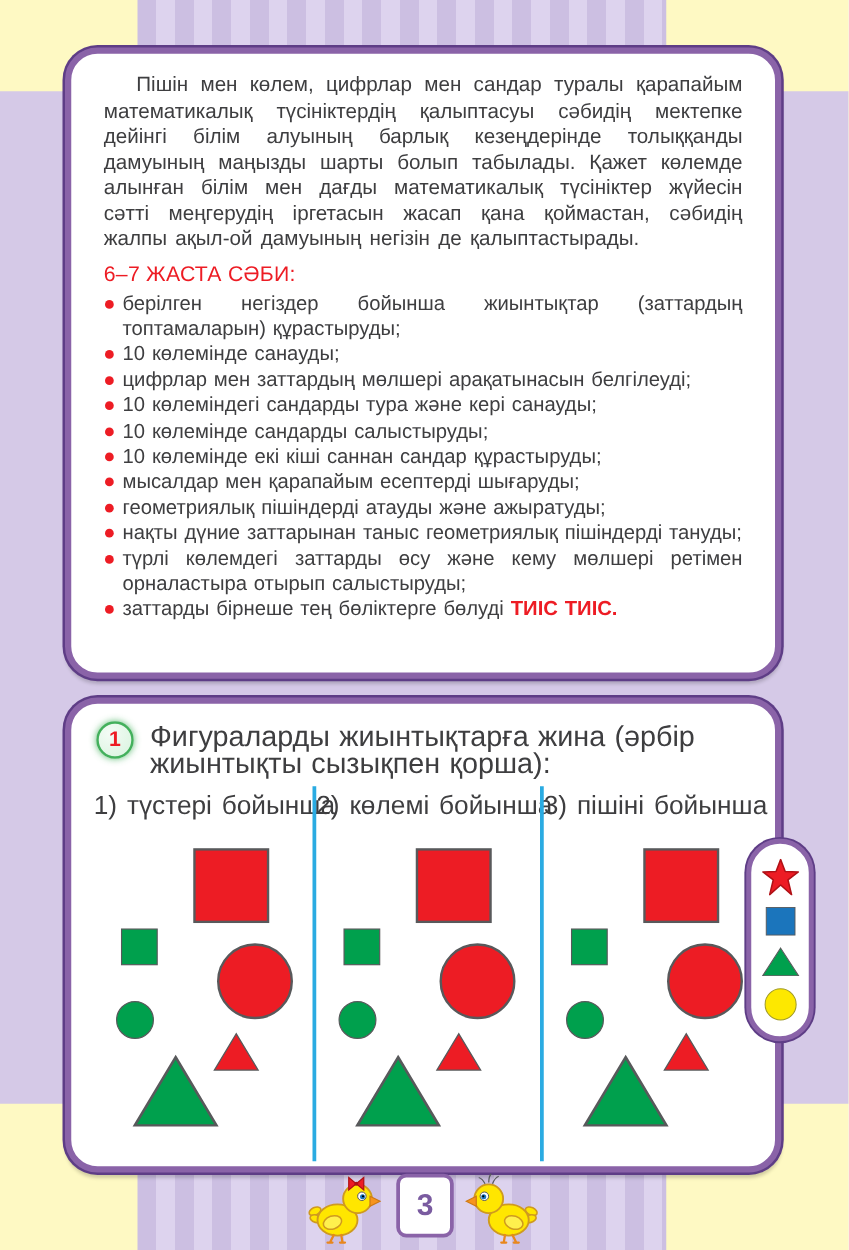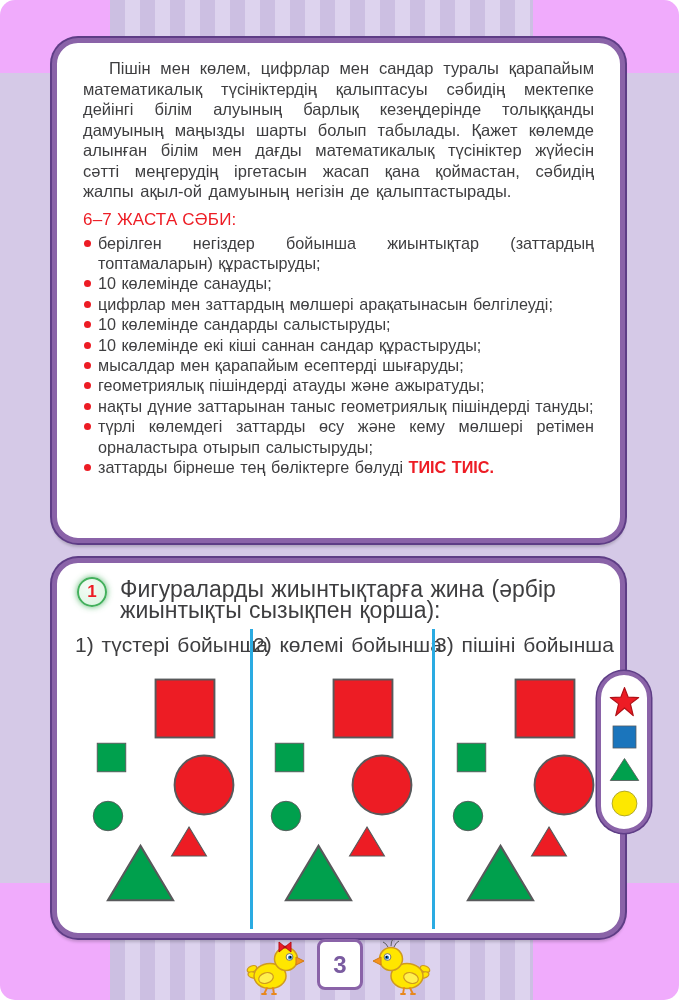--- a/index.html
+++ b/index.html
@@ -1,17 +1,17 @@
 <!DOCTYPE html>
 <html><head>
 <meta charset="utf-8">
 <style>
   html,body{margin:0;padding:0;}
-  .page{position:relative;width:679px;height:1000px;background:#f0abfc;overflow:hidden;
-        font-family:"Liberation Sans","DejaVu Sans",sans-serif;color:#3e3e40;border-radius:15px;}
+  .page{position:relative;width:679px;height:1000px;background:#fef9c3;overflow:hidden;
+        font-family:"Liberation Sans","DejaVu Sans",sans-serif;color:#3e3e40;}
   .stripes{position:absolute;left:110px;top:0;width:423px;height:100%;
         background:repeating-linear-gradient(90deg,#ccbfe2 0 15px,#ddd3ee 15px 30px);}
   .purple-band{position:absolute;left:0;top:73px;width:100%;height:810px;background:#d5c9e7;}
   .card{position:absolute;left:52px;width:573px;background:#fff;border:5px solid #8a63a8;
         box-shadow:0 0 0 2px #5e3d86,0 4px 3px rgba(0,0,0,.18);border-radius:26px;box-sizing:border-box;}
   .card1{top:38px;height:505px;padding:15px 26px 0 26px;}
   .card2{top:558px;height:380px;}
   .intro-paragraph{font-size:16.5px;line-height:20.5px;text-align:justify;text-indent:26px;
         word-spacing:2px;margin:0;}
   .requirements-heading{color:#ed1c24;font-weight:normal;font-size:17px;margin:8px 0 3px 0;letter-spacing:.2px;}
@@ -60,20 +60,21 @@
   <div class="stripes"></div>
   <div class="purple-band"></div>
 
   <div class="card card1">
     <p class="intro-paragraph">Пішін мен көлем, цифрлар мен сандар туралы қарапайым математикалық түсініктердің қалыптасуы сәбидің мектепке дейінгі білім алуының барлық кезеңдерінде толыққанды дамуының маңызды шарты болып табылады. Қажет көлемде алынған білім мен дағды математикалық түсініктер жүйесін сәтті меңгерудің іргетасын жасап қана қоймастан, сәбидің жалпы ақыл-ой дамуының негізін де қалыптастырады.</p>
     <div class="requirements-heading">6–7 ЖАСТА СӘБИ:</div>
     <ul class="requirements">
         <li>берілген негіздер бойынша жиынтықтар (заттардың топтамаларын) құрастыруды;</li>
         <li>10 көлемінде санауды;</li>
         <li>цифрлар мен заттардың мөлшері арақатынасын белгілеуді;</li>
+        <li>10 көлеміндегі сандарды тура және кері санауды;</li>
         <li>10 көлемінде сандарды салыстыруды;</li>
         <li>10 көлемінде екі кіші саннан сандар құрастыруды;</li>
         <li>мысалдар мен қарапайым есептерді шығаруды;</li>
         <li>геометриялық пішіндерді атауды және ажыратуды;</li>
         <li>нақты дүние заттарынан таныс геометриялық пішіндерді тануды;</li>
         <li>түрлі көлемдегі заттарды өсу және кему мөлшері ретімен орналастыра отырып салыстыруды;</li>
         <li><span>заттарды бірнеше тең бөліктерге бөлуді </span><span class="em-red">ТИІС ТИІС.</span></li>
       </ul>
   </div>
 

